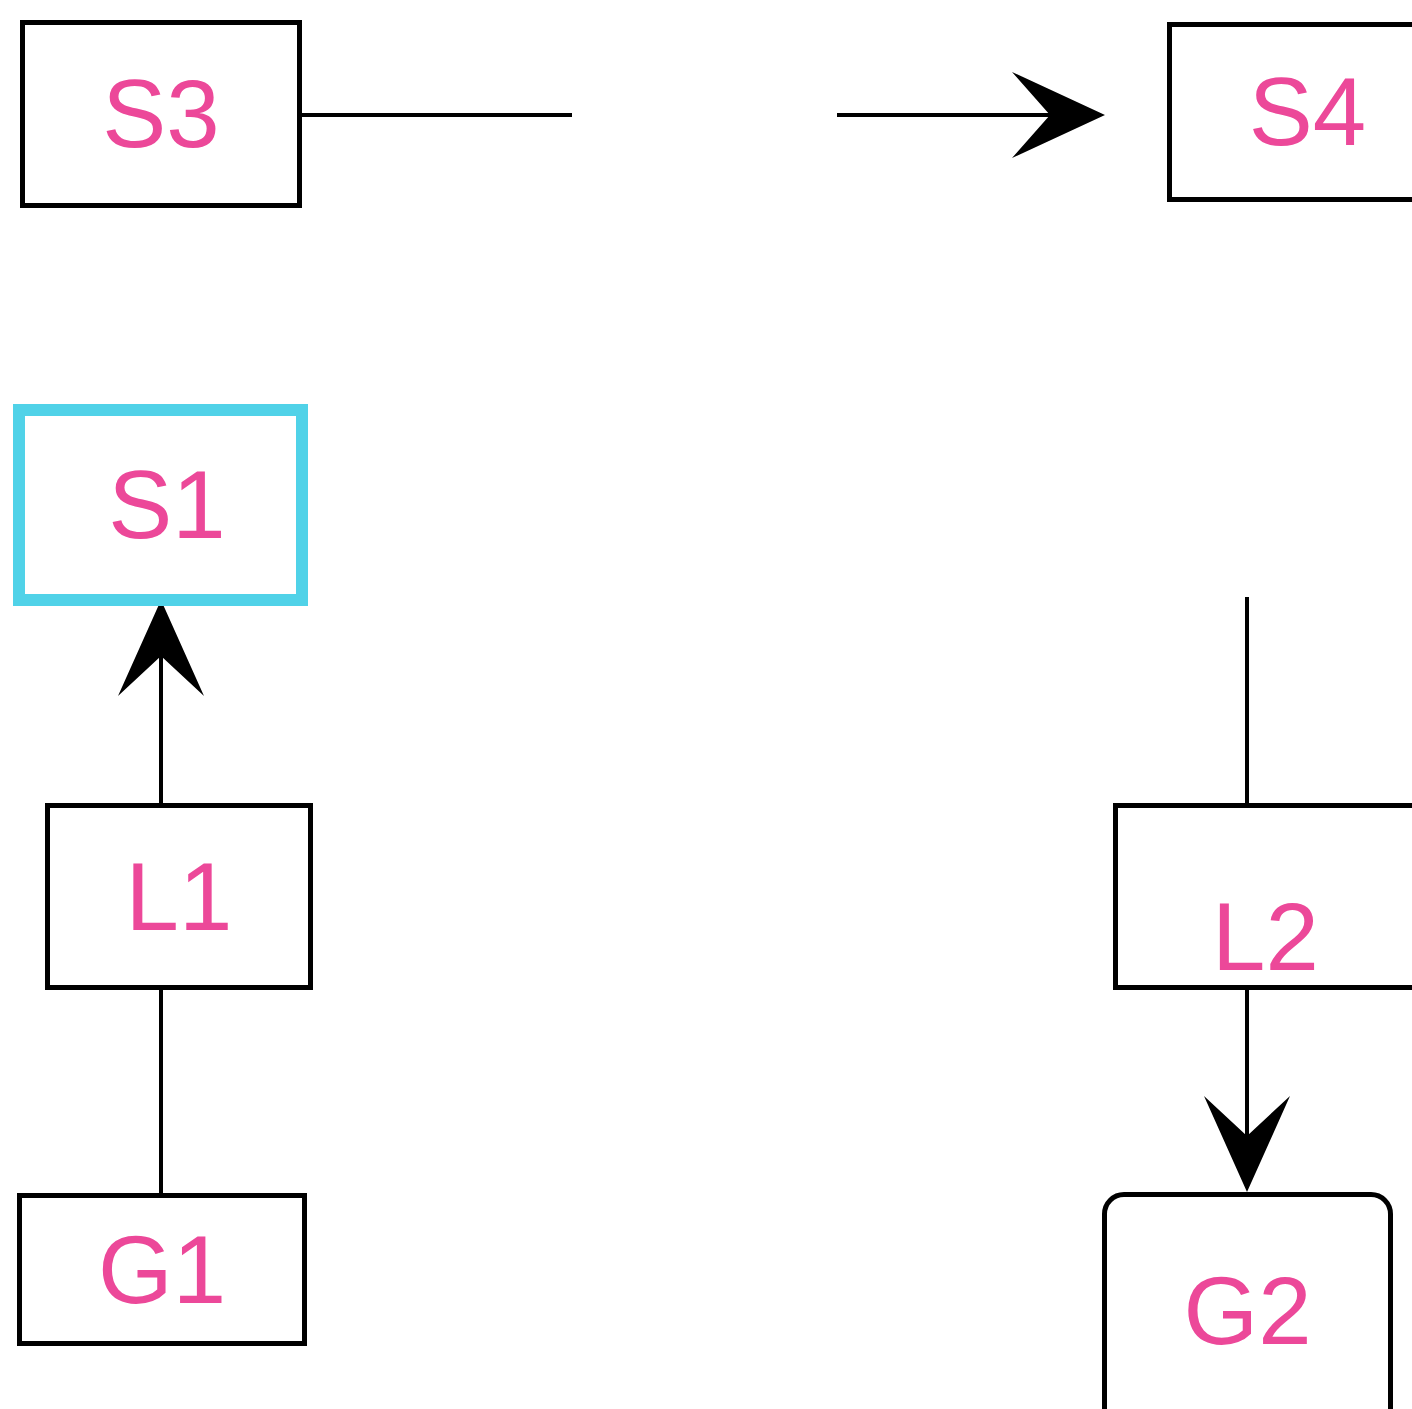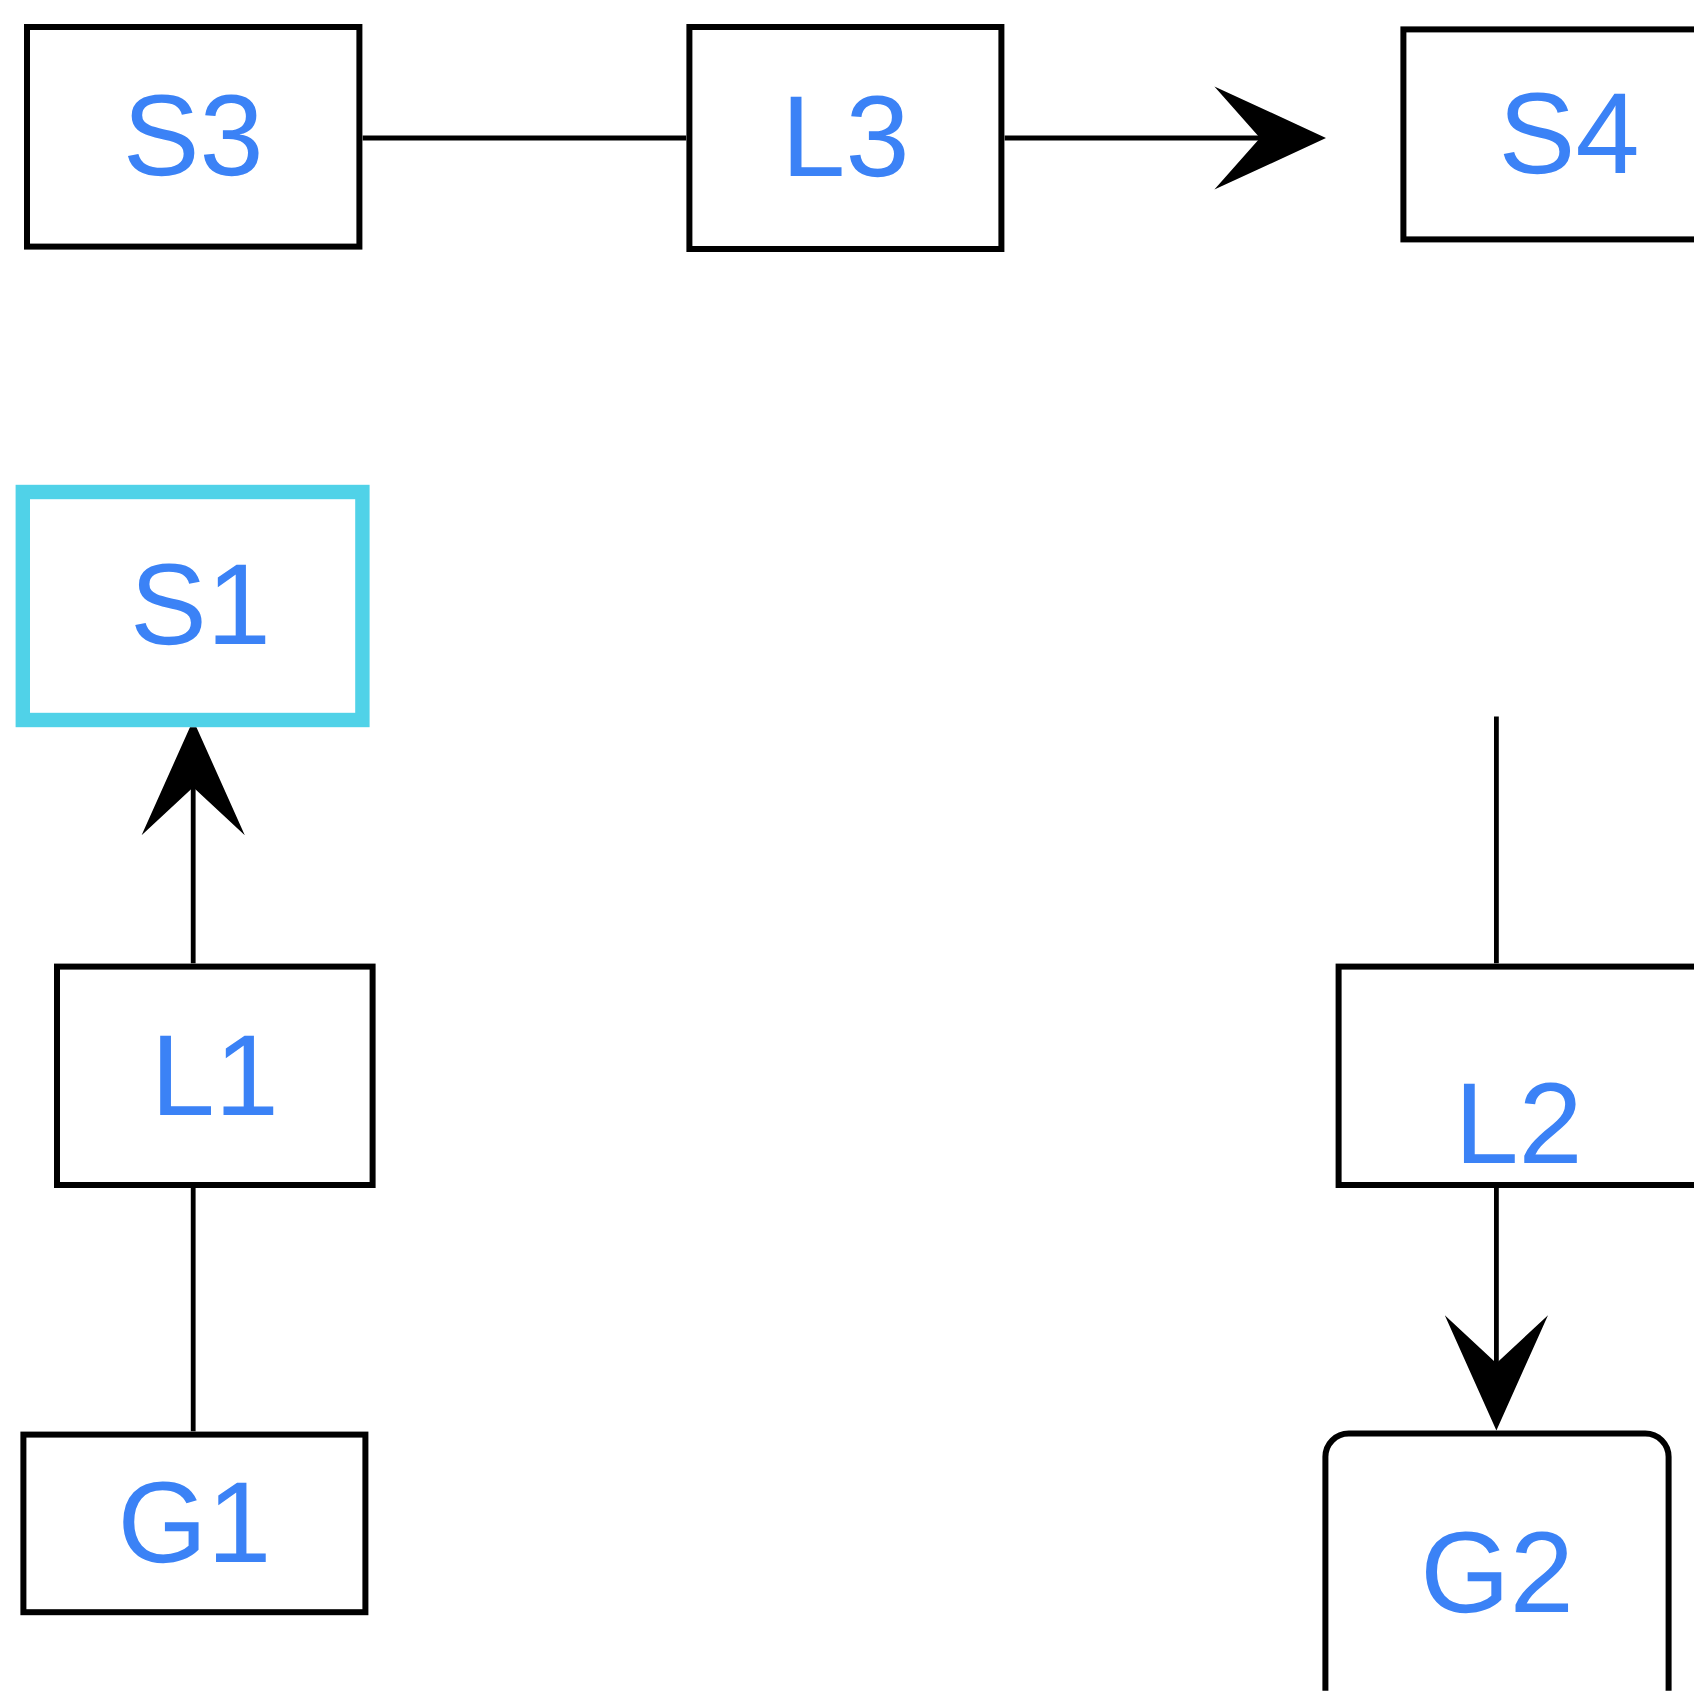--- a/index.html
+++ b/index.html
@@ -38,21 +38,21 @@
     display: flex;
     align-items: center;
     justify-content: center;
   }
   .node.selected {
     border: 12px solid #50d2e8;
     padding-left: 13px;
   }
   .node-label {
     font-size: 96px;
-    color: #3b82f6;
+    color: #ec4899;
     line-height: 1;
     user-select: none;
   }
   
   #node-S3 { left: 20px;   top: 20px;   width: 282px; height: 188px; }
   #node-L3 { left: 572px;  top: 20px;   width: 265px; height: 190px; }
   #node-S4 { left: 1167px; top: 22px;   width: 281px; height: 180px; }
   #node-S1 { left: 13px;   top: 404px;  width: 295px; height: 202px; }
   #node-S2 { left: 1105px; top: 410px;  width: 283px; height: 187px; }
   #node-L1 { left: 45px;   top: 803px;  width: 268px; height: 187px; }
@@ -86,23 +86,20 @@
     <g>
       <line class="edge-line" x1="1247" y1="990" x2="1247" y2="1138"></line>
       <path class="arrow-head" d="M 1247,1192 L 1290,1096 L 1247,1136 L 1204,1096 Z"></path>
     </g>
   </svg>
 
   <div class="node" id="node-S3">
     <span class="node-label">S3</span>
   </div>
 
-  <div class="node" id="node-L3">
-    <span class="node-label">L3</span>
-  </div>
 
   <div class="node" id="node-S4">
     <span class="node-label">S4</span>
   </div>
 
   <div class="node selected" id="node-S1">
     <span class="node-label">S1</span>
   </div>
 
 

